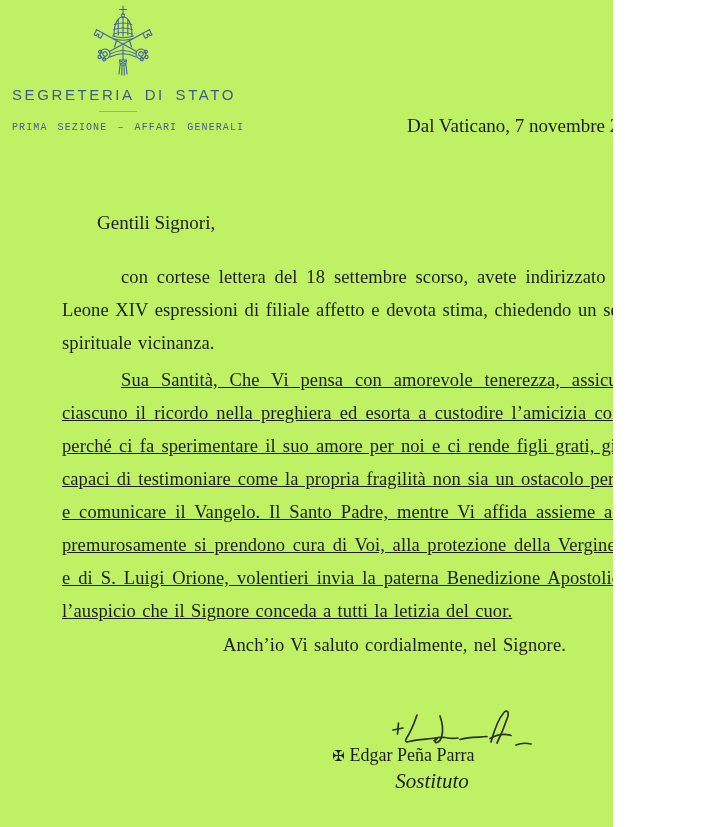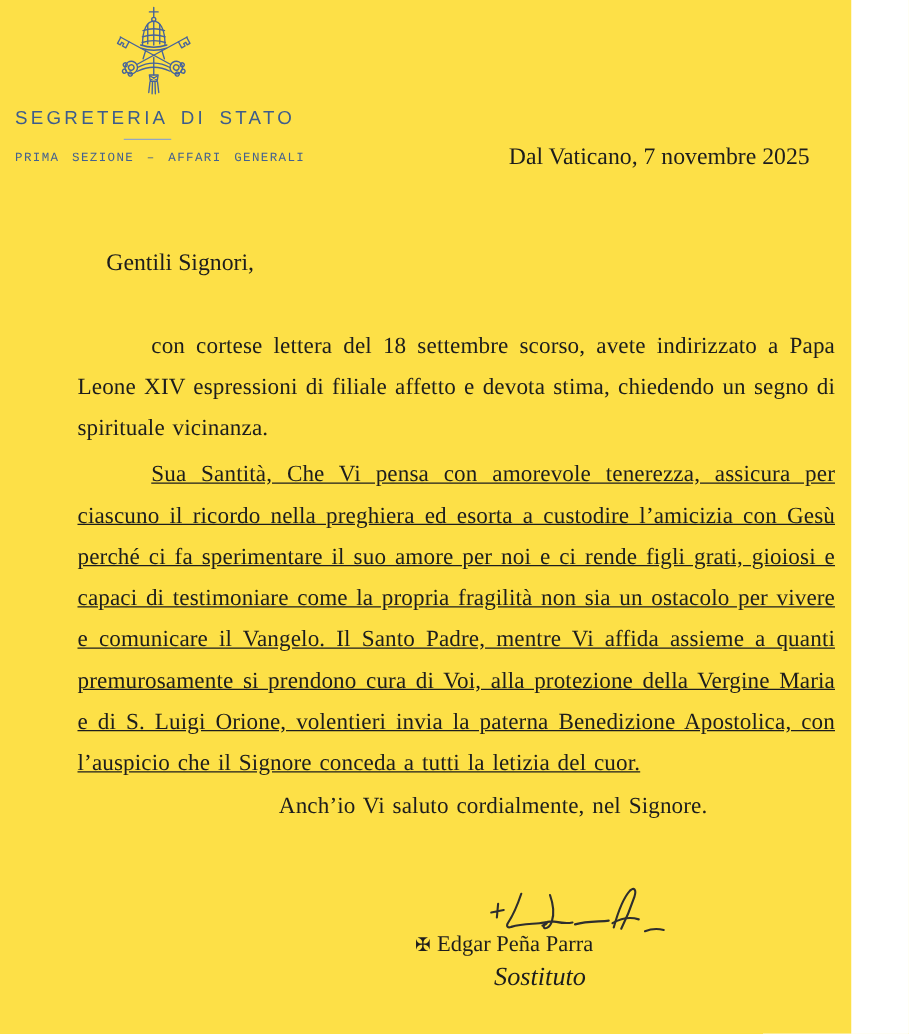--- a/index.html
+++ b/index.html
@@ -1,19 +1,19 @@
 <!DOCTYPE html>
 <html><head>
 <meta charset="utf-8">
 <style>
   html,body { margin:0; padding:0; background:#ffffff; }
   .page {
     position:relative;
-    width:681px; height:827px;
-    background:#fde047;
+    width:613px; height:827px;
+    background:#bef264;
     font-family:"Liberation Serif", serif;
     color:#1d1d1d;
     overflow:hidden;
   }
 
   
   .emblem { position:absolute; left:83px; top:4px; width:80px; height:78px; }
   .org {
     position:absolute; left:12px; top:86px;
     font-family:"Liberation Sans", sans-serif;
@@ -30,21 +30,21 @@
     font-size:10px; letter-spacing:1.1px; word-spacing:3px;
     color:#44618f; white-space:nowrap;
   }
   .dateline {
     position:absolute; left:407px; top:115px;
     font-size:19px; white-space:nowrap;
   }
 
   
   .salutation {
-    position:absolute; left:81px; top:196px; margin:4px;
+    position:absolute; left:81px; top:196px; margin:16px;
     font-size:19px;
   }
   .para {
     position:absolute; left:62px; width:606px; margin:0;
     font-size:18.5px; line-height:33px;
     text-align:justify; text-indent:59px;
     word-spacing:1.5px; letter-spacing:0.1px;
   }
   .p1 { top:261px; }
   .p2 { top:364px;text-decoration:underline; }

